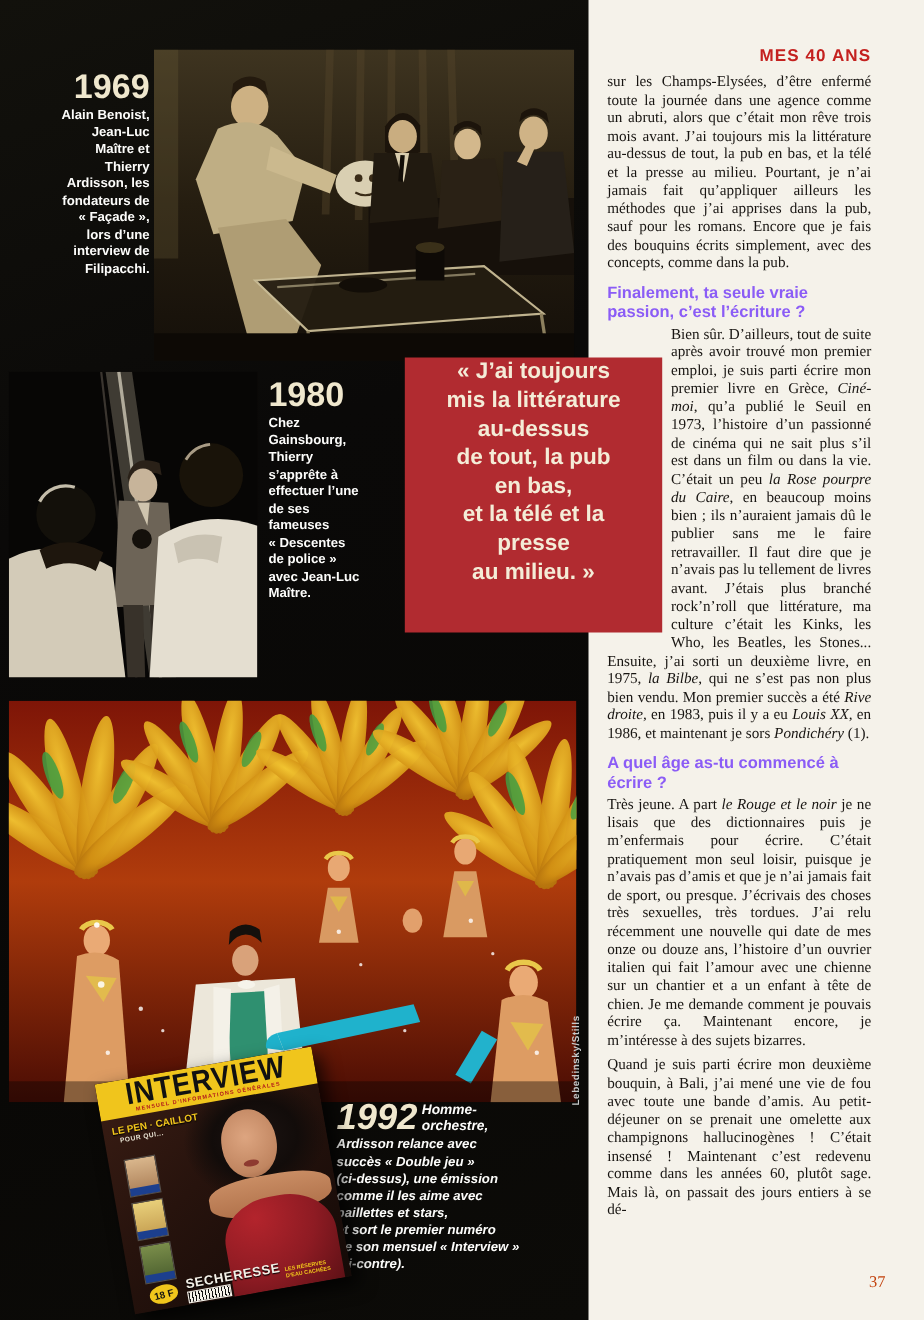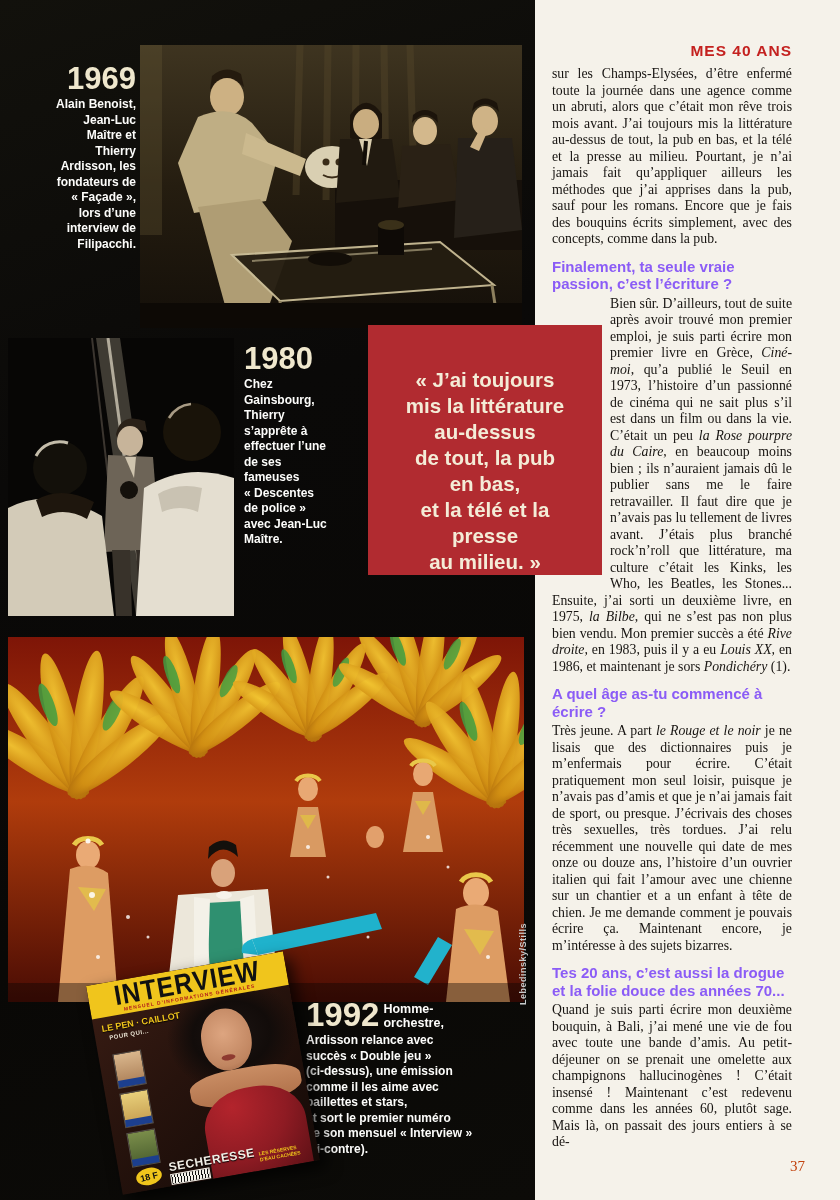--- a/index.html
+++ b/index.html
@@ -12,27 +12,27 @@
   .ph svg{display:block;width:100%;height:100%;}
   .ph77{left:140px;top:45px;width:382px;height:283px;}
   .ph80{left:8px;top:338px;width:226px;height:278px;}
   .phShow{left:8px;top:637px;width:516px;height:365px;}
   
   .cap{position:absolute;color:#fdfdfb;font-weight:bold;z-index:4;}
   .cap .year{display:block;color:#efe7cd;font-size:31px;line-height:30px;letter-spacing:0;}
   .cap .body{display:block;white-space:pre-line;font-size:12px;line-height:15.5px;margin-top:3px;}
   .cap77{left:30px;top:64px;width:106px;text-align:right;}
   .cap80{left:244px;top:344px;width:136px;text-align:left;}
-  .cap92{left:306px;top:1000px;width:218px;text-align:left;}
+  .cap92{left:306px;top:1000px;width:218px;text-align:left;font-style:italic;}
   .cap92 .yrow{display:flex;align-items:flex-start;}
   .cap92 .year{font-size:33px;line-height:30px;}
   .cap92 .lead{white-space:pre-line;font-size:12.5px;line-height:14px;margin:2px 0 0 4px;}
   
   .redbox{position:absolute;left:368px;top:325px;width:234px;height:250px;background:#b12b30;z-index:3;
-    display:flex;align-items:flex-end;justify-content:center;text-align:center;}
+    display:flex;align-items:flex-start;justify-content:center;text-align:center;}
   .redbox .q{white-space:pre-line;color:#f4ecd7;font-weight:bold;font-size:20.5px;line-height:26px;padding:0 4px;}
   
   .credit{position:absolute;left:518px;top:875px;height:130px;writing-mode:vertical-rl;transform:rotate(180deg);
     color:#c6c9ca;font-size:9px;font-weight:bold;letter-spacing:.5px;z-index:4;}
   
   .mag{position:absolute;left:86px;top:986px;width:200px;height:212px;transform:rotate(-10deg);transform-origin:top left;
     z-index:5;background:linear-gradient(145deg,#3a1d14 0%,#27130d 45%,#140a07 100%);box-shadow:6px 8px 16px rgba(0,0,0,.75);overflow:hidden;}
   .mag-hair{position:absolute;left:70px;top:18px;width:130px;height:110px;border-radius:50% 45% 55% 50%;
     background:radial-gradient(closest-side,#1c1412 0%,#120c0a 60%,rgba(10,7,6,0) 100%);}
   .mag-face{position:absolute;left:104px;top:46px;width:50px;height:62px;border-radius:48%;
@@ -330,18 +330,17 @@
 (ci-contre).</span>
   </div>
 
   <div class="kicker">MES 40 ANS</div>
   <div class="article">
       <p><span>sur les Champs-Elysées, d’être enfermé toute la journée dans une agence comme un abruti, alors que c’était mon rêve trois mois avant. J’ai toujours mis la littérature au-dessus de tout, la pub en bas, et la télé et la presse au milieu. Pourtant, je n’ai jamais fait qu’appliquer ailleurs les méthodes que j’ai apprises dans la pub, sauf pour les romans. Encore que je fais des bouquins écrits simplement, avec des concepts, comme dans la pub.</span></p>
       <h3><span>Finalement, ta seule vraie passion, c’est l’écriture ?</span></h3>
       <p><span class="qfloat" style="width: 58px; height: 265px; margin-top: 16px;"></span><span>Bien sûr. D’ailleurs, tout de suite après avoir trouvé mon premier emploi, je suis parti écrire mon premier livre en Grèce, </span><span class="it">Ciné-moi</span><span>, qu’a publié le Seuil en 1973, l’histoire d’un passionné de cinéma qui ne sait plus s’il est dans un film ou dans la vie. C’était un peu </span><span class="it">la Rose pourpre du Caire</span><span>, en beaucoup moins bien ; ils n’auraient jamais dû le publier sans me le faire retravailler. Il faut dire que je n’avais pas lu tellement de livres avant. J’étais plus branché rock’n’roll que littérature, ma culture c’était les Kinks, les Who, les Beatles, les Stones... Ensuite, j’ai sorti un deuxième livre, en 1975, </span><span class="it">la Bilbe</span><span>, qui ne s’est pas non plus bien vendu. Mon premier succès a été </span><span class="it">Rive droite,</span><span> en 1983, puis il y a eu </span><span class="it">Louis XX,</span><span> en 1986, et maintenant je sors </span><span class="it">Pondichéry</span><span> (1).</span></p>
       <h3><span>A quel âge as-tu commencé à écrire ?</span></h3>
       <p><span>Très jeune. A part </span><span class="it">le Rouge et le noir</span><span> je ne lisais que des dictionnaires puis je m’enfermais pour écrire. C’était pratiquement mon seul loisir, puisque je n’avais pas d’amis et que je n’ai jamais fait de sport, ou presque. J’écrivais des choses très sexuelles, très tordues. J’ai relu récemment une nouvelle qui date de mes onze ou douze ans, l’histoire d’un ouvrier italien qui fait l’amour avec une chienne sur un chantier et a un enfant à tête de chien. Je me demande comment je pouvais écrire ça. Maintenant encore, je m’intéresse à des sujets bizarres.</span></p>
-      <h3><span>Tes 20 ans, c’est aussi la drogue et la folie douce des années 70...</span></h3>
       <p><span>Quand je suis parti écrire mon deuxième bouquin, à Bali, j’ai mené une vie de fou avec toute une bande d’amis. Au petit-déjeuner on se prenait une omelette aux champignons hallucinogènes ! C’était insensé ! Maintenant c’est redevenu comme dans les années 60, plutôt sage. Mais là, on passait des jours entiers à se dé-</span></p>
     </div>
   <div class="pageno">37</div>
 
 </div>
 
 </body></html>

